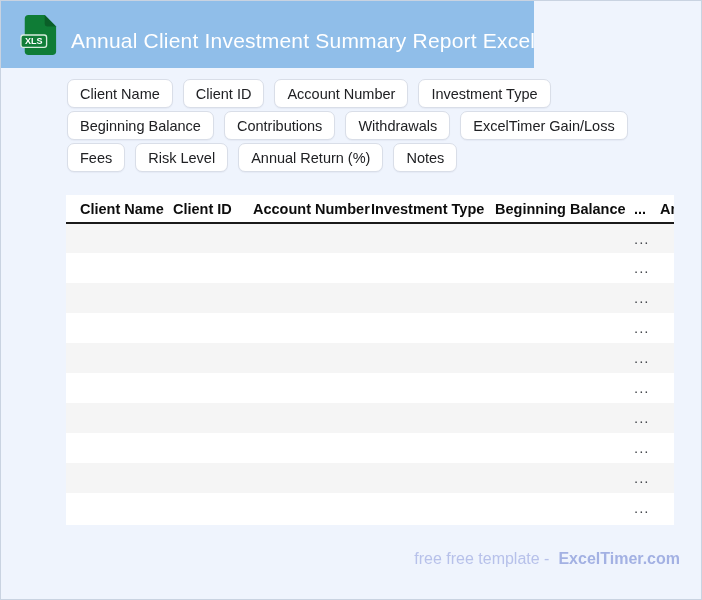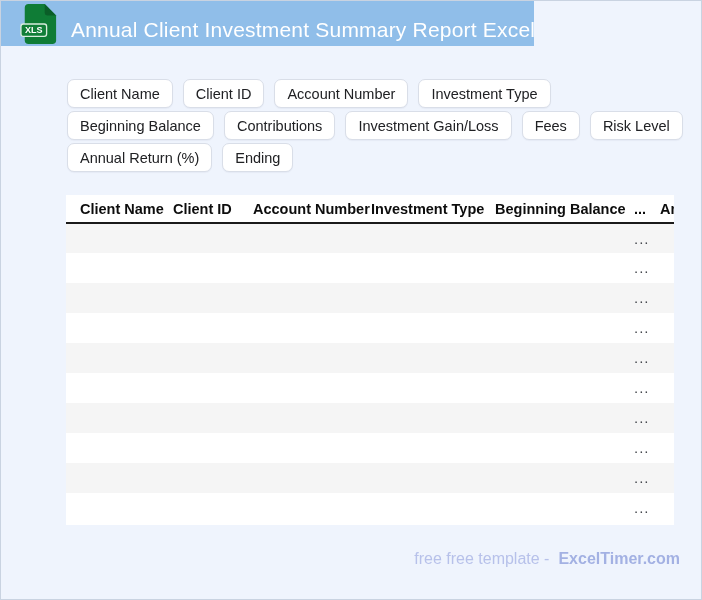--- a/index.html
+++ b/index.html
@@ -12,21 +12,21 @@
     height: 600px;
     background: #eff4fd;
     border: 1px solid #c9d3e1;
     overflow: hidden;
   }
 
   
   .titlebar {
     position: absolute;
     left: 0; top: 0;
-    width: 533px; height: 45px;
+    width: 533px; height: 67px;
     background: #90bee9;
     display: flex;
     align-items: center;
     padding-left: 19px;
   }
   .xls-icon { width: 38px; height: 42px; flex: 0 0 auto; }
   .page-title {
     color: #ffffff;
     font-size: 21px;
     font-weight: 500;
@@ -133,25 +133,26 @@
     <div class="page-title">Annual Client Investment Summary Report Excel</div>
   </div>
 
   <div class="chips">
       <span class="chip">Client Name</span>
       <span class="chip">Client ID</span>
       <span class="chip">Account Number</span>
       <span class="chip">Investment Type</span>
       <span class="chip">Beginning Balance</span>
       <span class="chip">Contributions</span>
-      <span class="chip">Investment Gain/Loss</span>
+      <span class="chip">Withdrawals</span>
+      <span class="chip">ExcelTimer Gain/Loss</span>
       <span class="chip">Fees</span>
       <span class="chip">Risk Level</span>
       <span class="chip">Annual Return (%)</span>
-      <span class="chip">Ending</span>
+      <span class="chip">Notes</span>
     </div>
 
   <div class="table-wrap">
     <table>
       <thead>
         <tr>
             <th class="c0">Client Name</th>
             <th class="c1">Client ID</th>
             <th class="c2">Account Number</th>
             <th class="c3">Investment Type</th>

